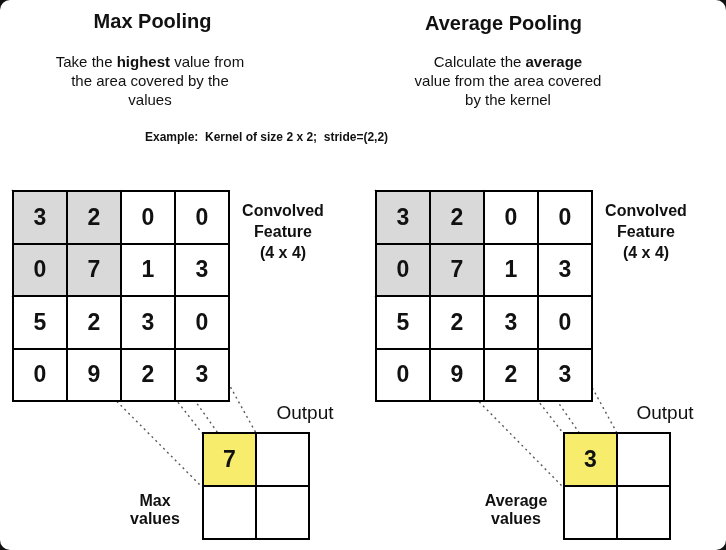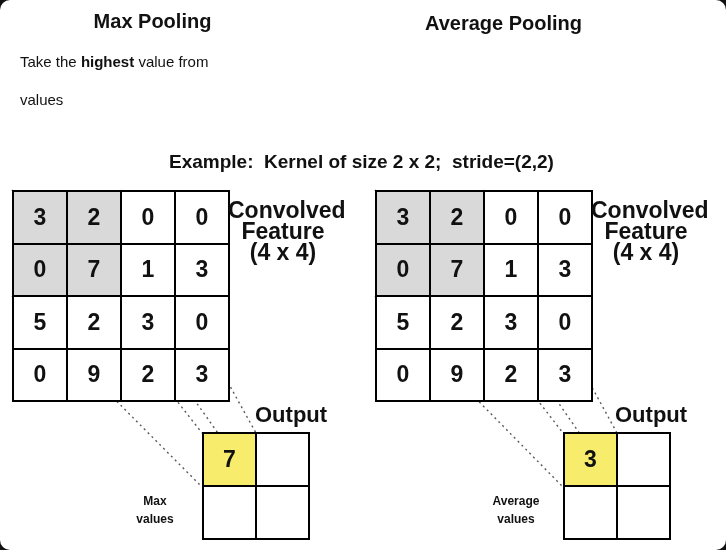--- a/index.html
+++ b/index.html
@@ -8,58 +8,58 @@
     background:#ffffff; border-radius:10px; overflow:hidden;
     font-family:"Liberation Sans", sans-serif; color:#111;
   }
   .abs { position:absolute; }
   .overlay { position:absolute; left:0; top:0; pointer-events:none; }
 
   .title { margin:0; font-size:20px; font-weight:bold; text-align:center; line-height:24px; }
   .title-max { left:30px; top:9px; width:245px; }
   .title-avg { left:381px; top:11px; width:245px; }
 
-  .desc { margin:0; font-size:15px; line-height:19px; text-align:left; }
+  .desc { margin:0; font-size:15px; line-height:19px; text-align:center; }
   .desc-max { left:20px; top:52px; width:260px; }
   .desc-avg { left:378px; top:52px; width:260px; }
 
-  .example { font-size:19px; font-weight:bold; white-space:pre; left:145px; top:151px;margin-left:24px; }
+  .example { font-size:12px; font-weight:bold; white-space:pre; left:145px; top:130px; }
 
   .fgrid {
     width:218px; height:212px; box-sizing:border-box;
     display:grid; grid-template-columns:repeat(4,1fr); grid-template-rows:repeat(4,1fr);
     border:1px solid #000; background:#fff;
   }
   .fgrid-left  { left:12px;  top:190px; }
   .fgrid-right { left:375px; top:190px; }
   .cell {
     box-sizing:border-box; border:1px solid #000;
     display:flex; align-items:center; justify-content:center;
     font-size:23px; font-weight:bold;
   }
   .shaded { background:#d9d9d9; }
 
-  .convlabel { font-size:23px; font-weight:bold; text-align:center; line-height:21px; width:110px; }
+  .convlabel { font-size:16px; font-weight:bold; text-align:center; line-height:21px; width:110px; }
   .conv-left  { left:228px; top:200px; }
   .conv-right { left:591px; top:200px; }
 
-  .outlabel { font-size:22px; font-weight:bold; width:100px; }
+  .outlabel { font-size:19px; font-weight:normal; text-align:center; width:100px; }
   .out-left  { left:255px; top:402px; }
   .out-right { left:615px; top:402px; }
 
   .ogrid {
     width:108px; height:108px; box-sizing:border-box;
     display:grid; grid-template-columns:repeat(2,1fr); grid-template-rows:repeat(2,1fr);
     border:1px solid #000; background:#fff;
   }
   .ogrid-left  { left:202px; top:432px; }
   .ogrid-right { left:563px; top:432px; }
   .highlight { background:#f7ec6b; }
 
-  .vlabel { font-size:12px; font-weight:bold; text-align:center; line-height:18px; width:110px; }
+  .vlabel { font-size:16px; font-weight:bold; text-align:center; line-height:18px; width:110px; }
   .v-left  { left:100px; top:492px; }
   .v-right { left:461px; top:492px; }
 </style>
 </head>
 <body>
 
 <div class="card">
 
   <svg class="overlay" width="726" height="550" viewBox="0 0 726 550">
     <g stroke="#5a5a5a" stroke-width="1.4" stroke-dasharray="2 3.5" fill="none">
@@ -70,22 +70,23 @@
       <line x1="375" y1="190" x2="563" y2="433"></line>
       <line x1="484" y1="190" x2="617" y2="433"></line>
       <line x1="375" y1="296" x2="563" y2="487"></line>
       <line x1="484" y1="296" x2="617" y2="487"></line>
     </g>
   </svg>
 
   <h1 class="abs title title-max">Max Pooling</h1>
   <h1 class="abs title title-avg">Average Pooling</h1>
 
-  <p class="abs desc desc-max"><span>Take the </span><b>highest</b><span> value from</span><br><br><span>values</span></p>
+  <p class="abs desc desc-max"><span>Take the </span><b>highest</b><span> value from</span><br><span>the area covered by the</span><br><span>values</span></p>
 
+  <p class="abs desc desc-avg"><span>Calculate the </span><b>average</b><span></span><br><span>value from the area covered</span><br><span>by the kernel</span></p>
 
   <div class="abs example">Example:  Kernel of size 2 x 2;  stride=(2,2)</div>
 
   <div class="abs fgrid fgrid-left">
     <div class="cell shaded">3</div>
     <div class="cell shaded">2</div>
     <div class="cell">0</div>
     <div class="cell">0</div>
     <div class="cell shaded">0</div>
     <div class="cell shaded">7</div>

